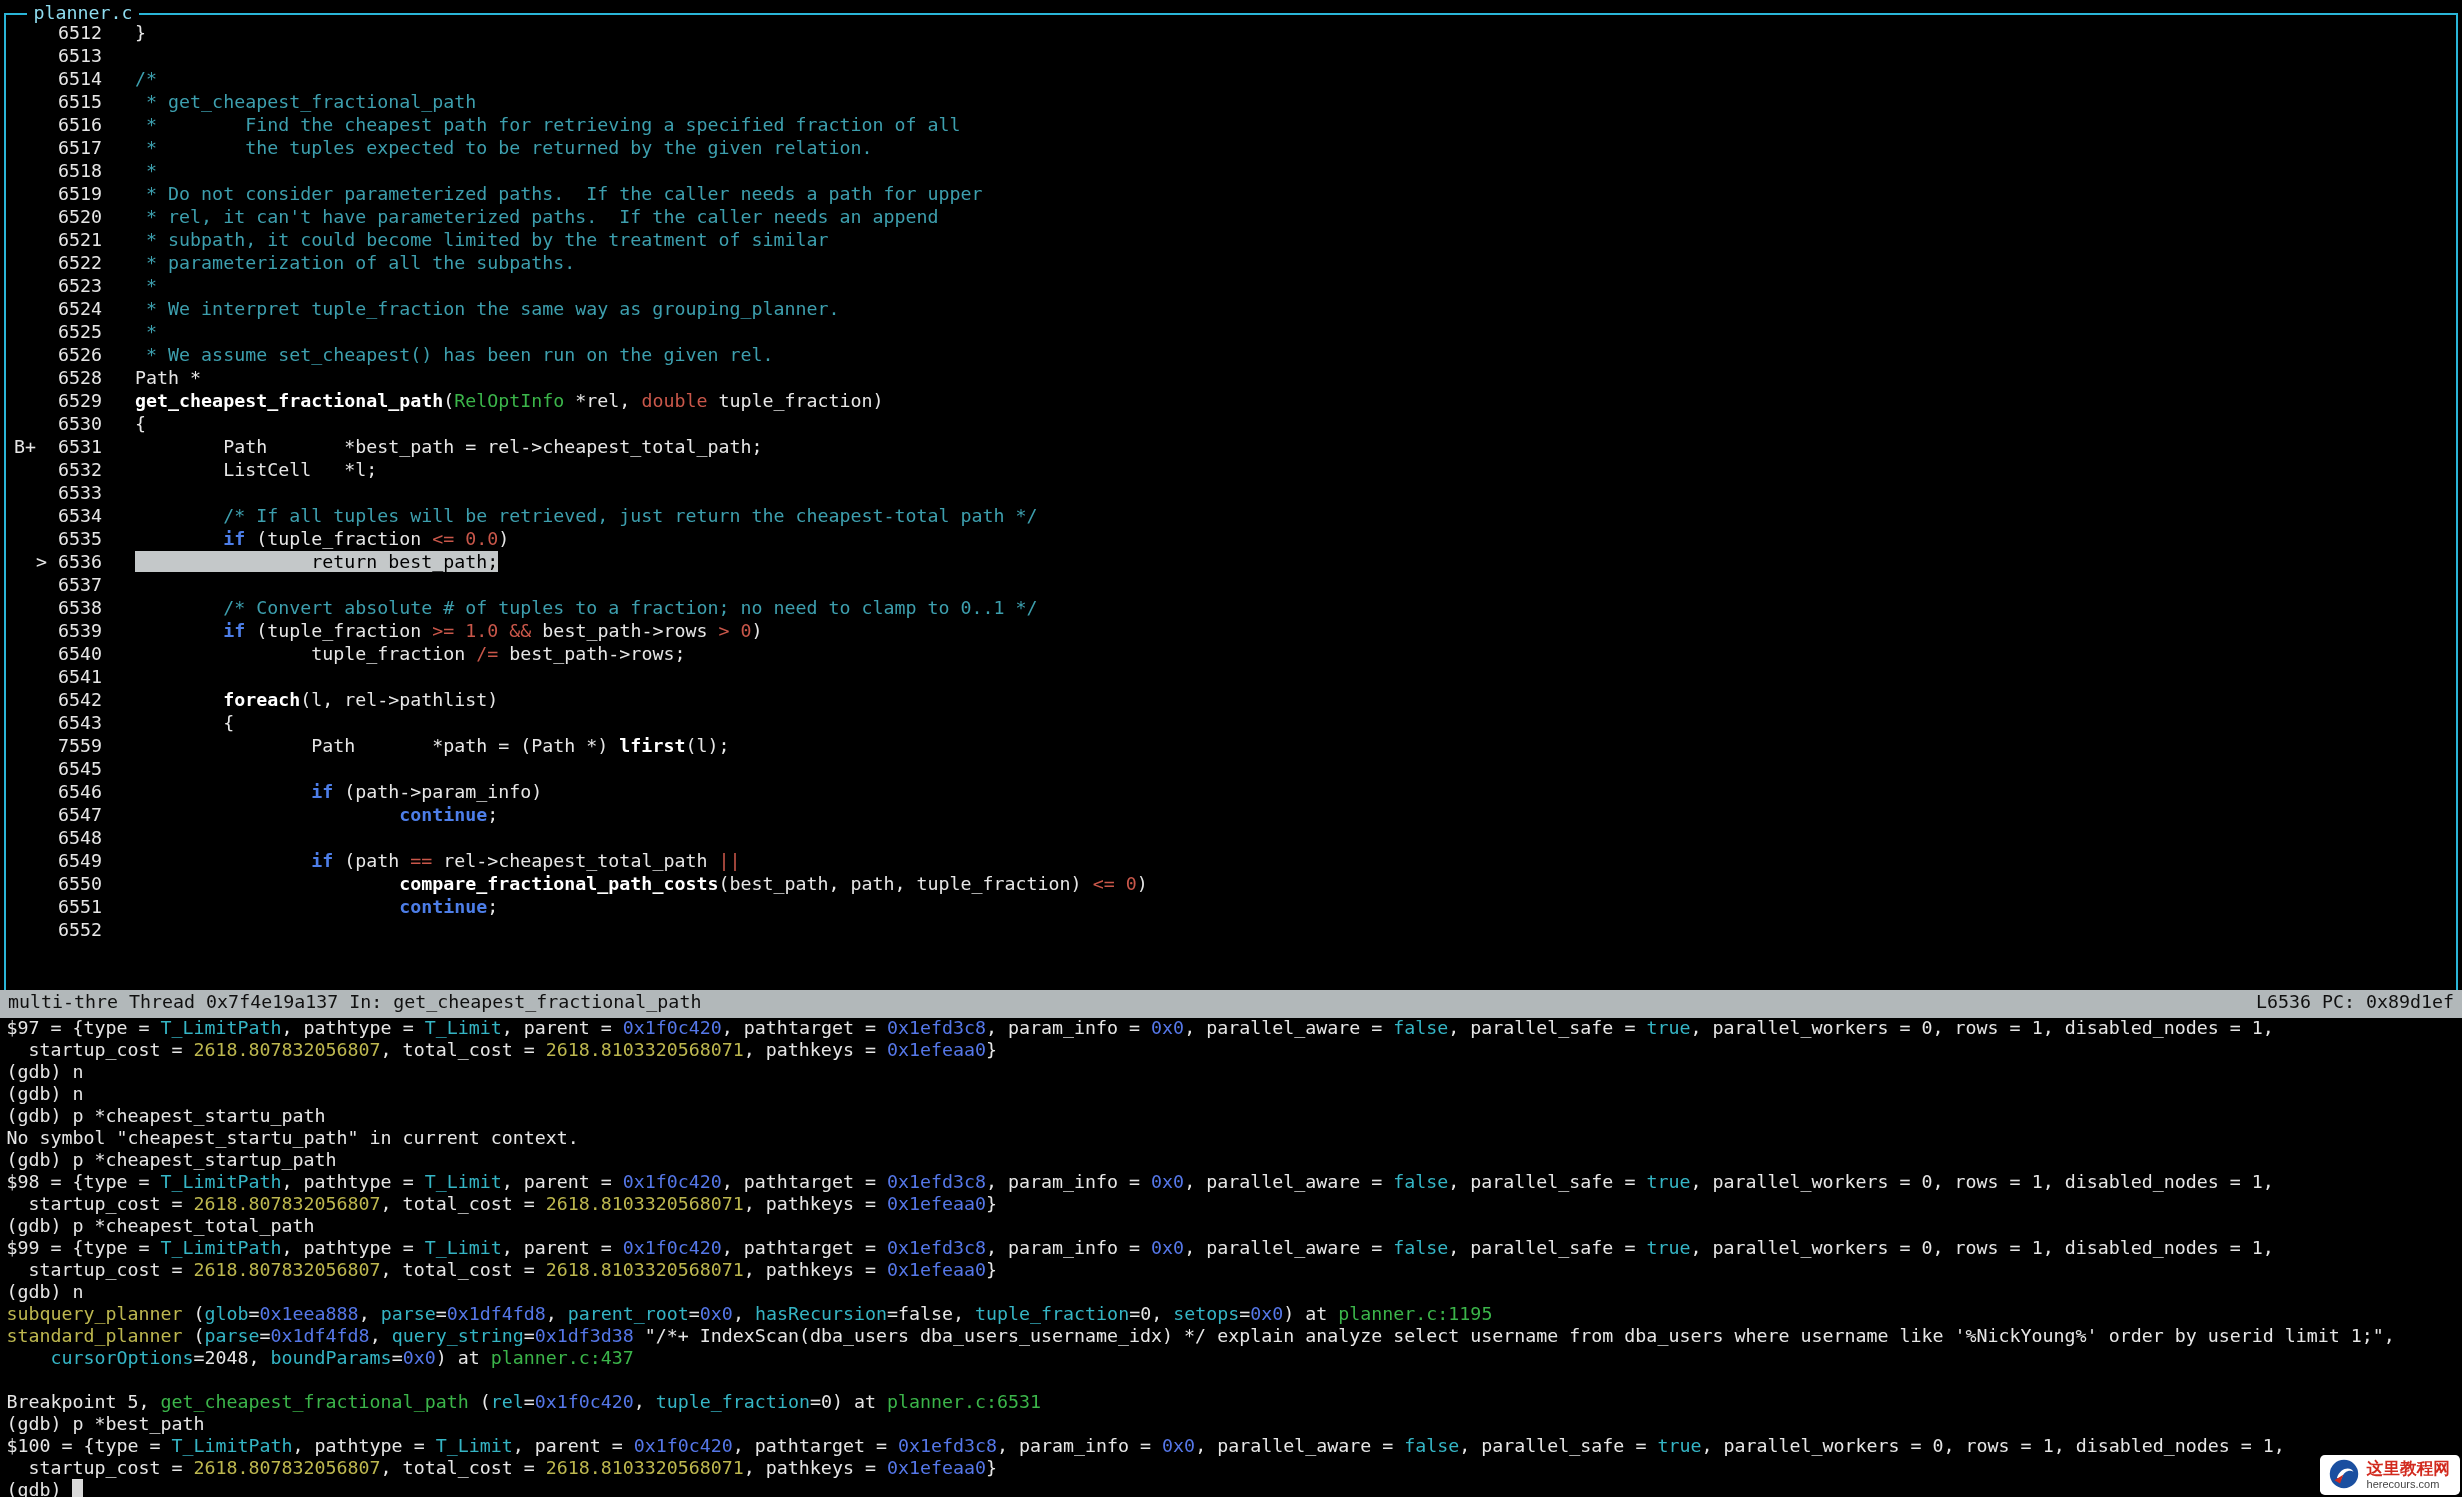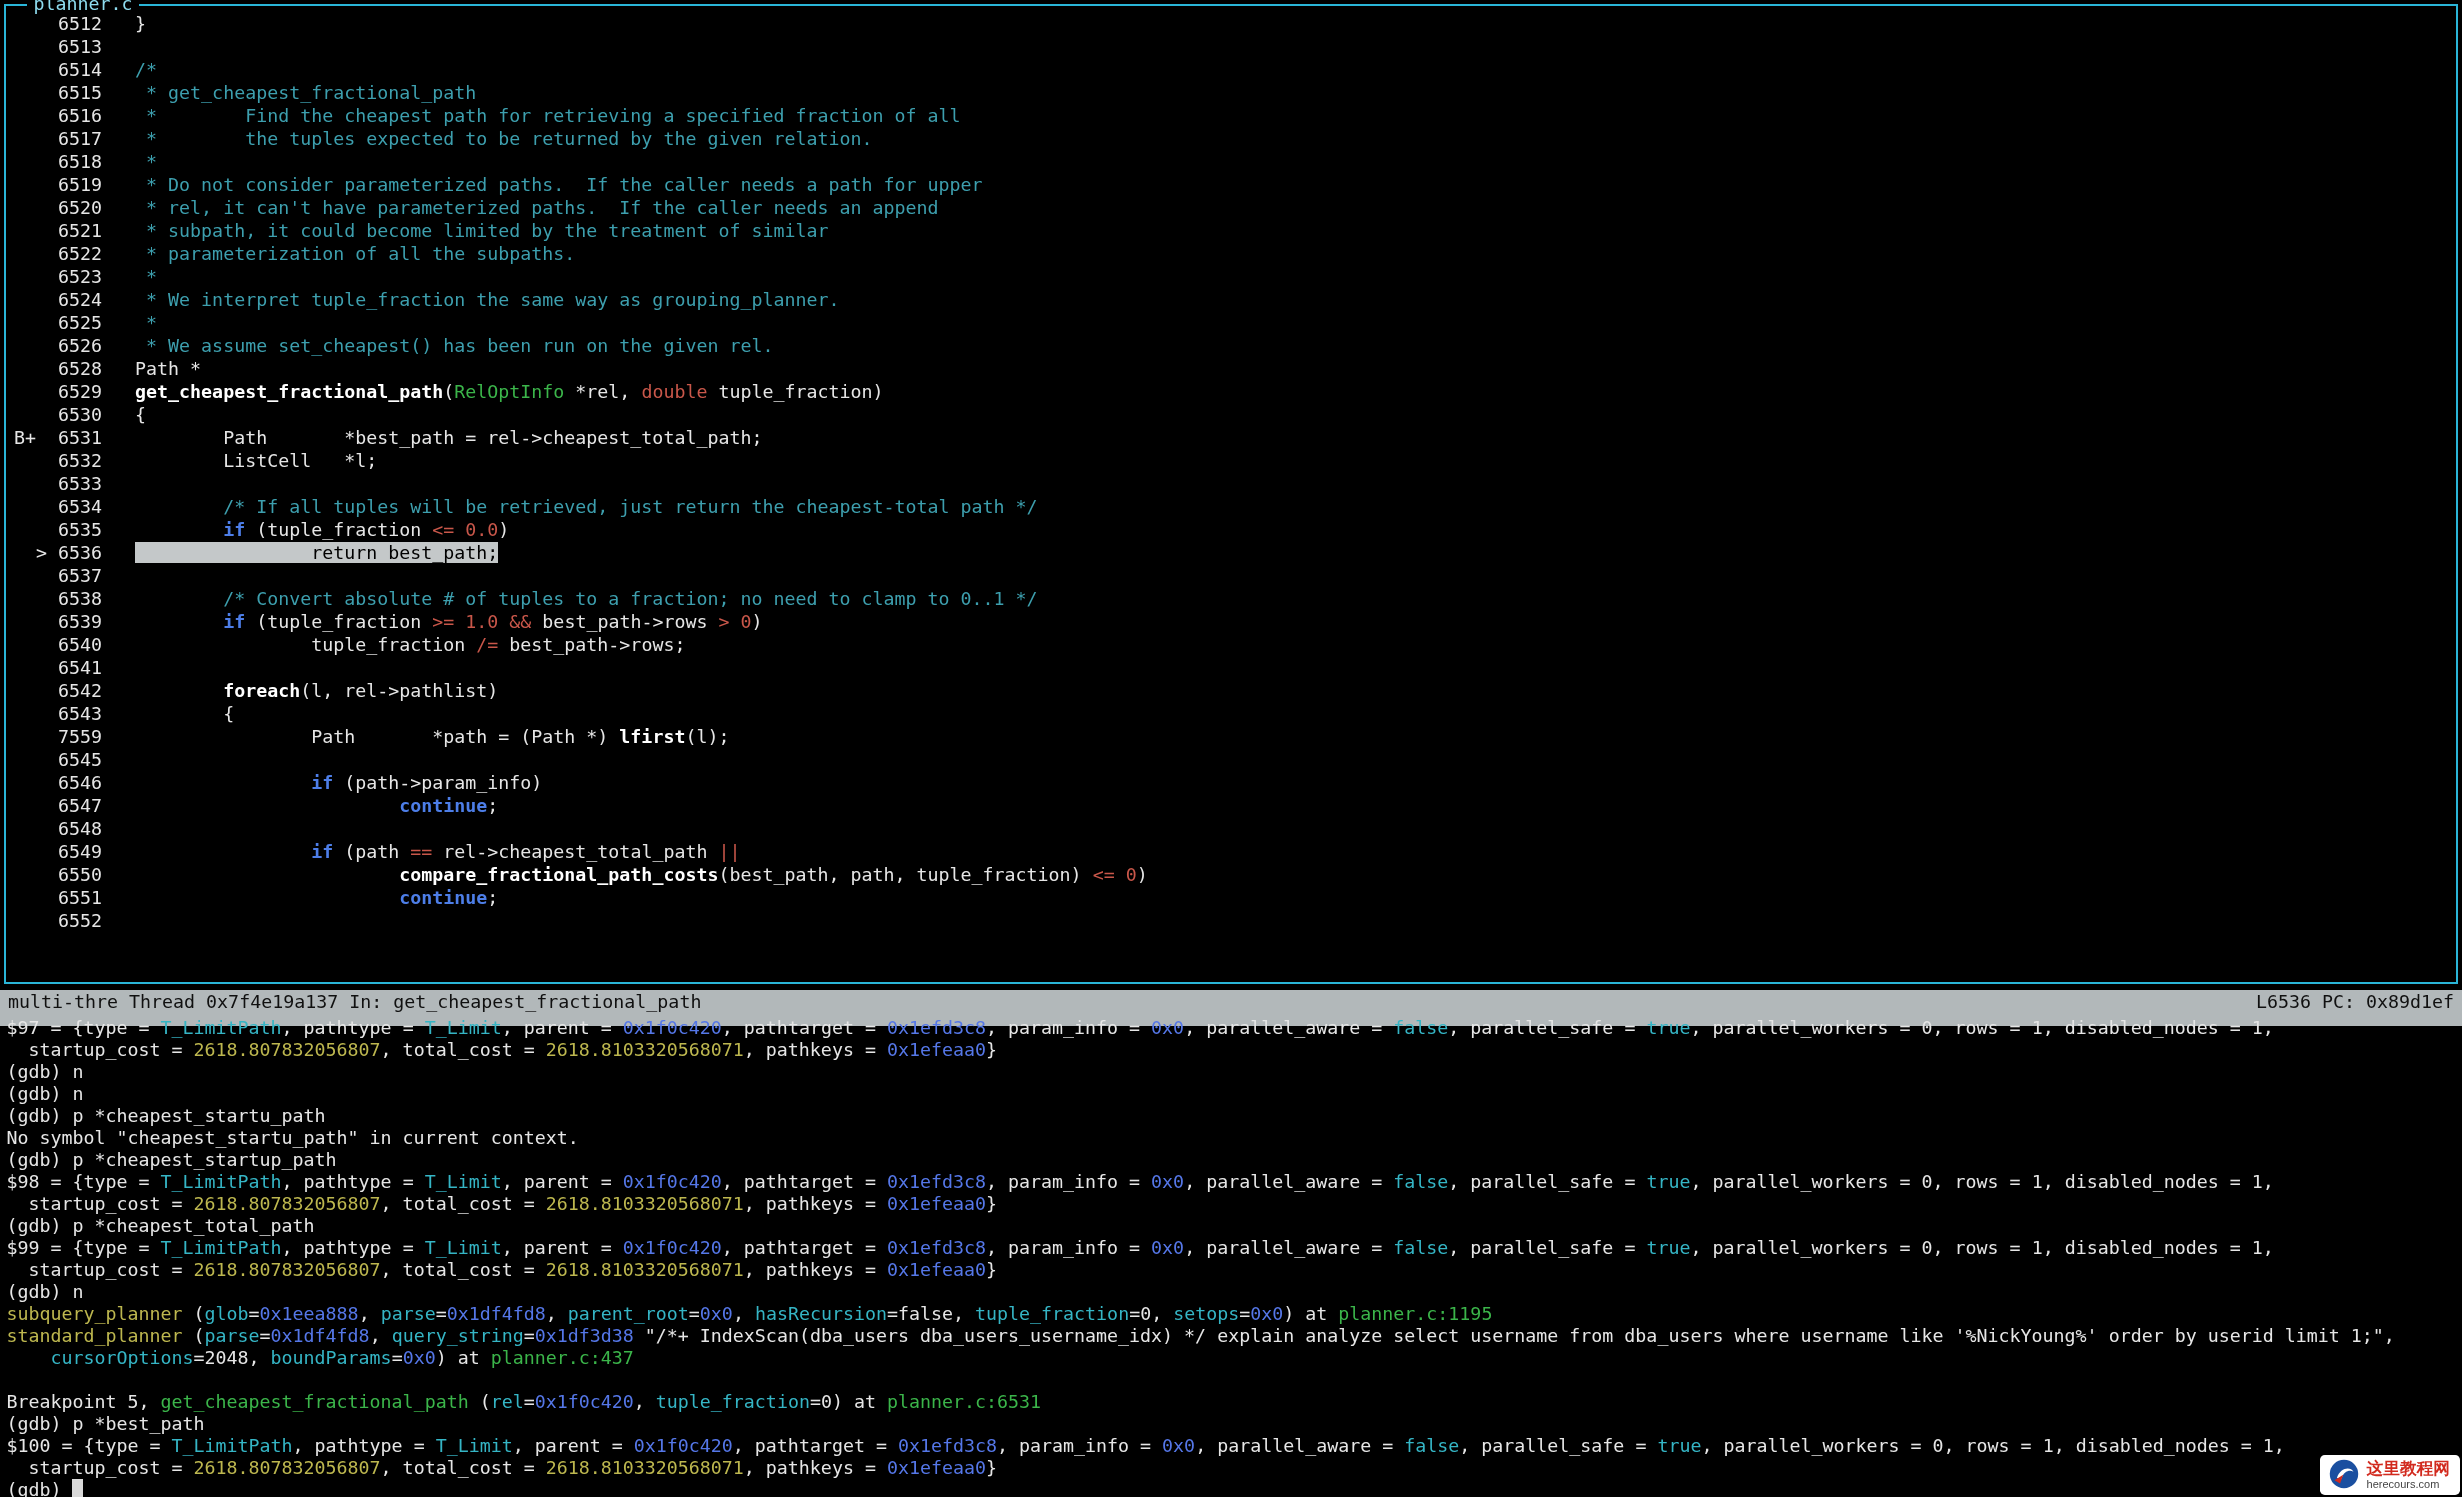--- a/index.html
+++ b/index.html
@@ -1,23 +1,23 @@
 <!DOCTYPE html>
 <html style="--border: #2ab5d8; --comment: #3d9fae; --keyword: #4d7ee8; --operator_number: #c9574a; --type: #3bb54a; --address: #5577e8; --enum_bool_var: #35b5c5; --float_function: #bdb74f; --filename: #3bb54a; --status_bg: #b2b8ba; --highlight_bg: #c4c8c9;font-size:12.7px"><head>
 <meta charset="utf-8">
 <style>
   *{margin:0;padding:0;box-sizing:border-box}
   html,body{background:#000}
   .screen{position:relative;width:2462px;height:1497px;background:#000;overflow:hidden;
           font-family:"DejaVu Sans Mono",monospace;font-size:18.3px;color:#e6e6e6}
-  .src-window{position:absolute;left:4px;top:4px;right:4px;height:980px;border:2.4px solid var(--border,#2ab5d8)}
+  .src-window{position:absolute;left:4px;top:13px;right:4px;height:980px;border:2.4px solid var(--border,#2ab5d8)}
   .src-title{position:absolute;top:-13.5px;left:21px;background:#000;padding:0 6.4px;color:#8edcef}
   .src-content{position:absolute;inset:0;padding:5.6px 0 0 8px;overflow:hidden}
   .src-content .row{height:23px;line-height:23px;white-space:pre}
-  .status-bar{position:absolute;left:0;right:0;top:990px;height:36px;background:var(--status_bg,#b2b8ba);
+  .status-bar{position:absolute;left:0;right:0;top:990px;height:28px;background:var(--status_bg,#b2b8ba);
               color:#101010;display:flex;justify-content:space-between;padding:0 8px;line-height:24px;white-space:pre}
   .console{position:absolute;left:0;right:0;top:1017px;bottom:0;padding-left:6.4px;overflow:hidden}
   .console .row{height:22px;line-height:22px;white-space:pre}
   .pl{color:#e6e6e6}
   .cm{color:var(--comment,#3d9fae)}
   .kw{color:var(--keyword,#4d7ee8);font-weight:bold}
   .fn{color:#ffffff;font-weight:bold}
   .rd{color:var(--operator_number,#c9574a)}
   .ty{color:var(--type,#3bb54a)}
   .rev{background:var(--highlight_bg,#c4c8c9);color:#000}

